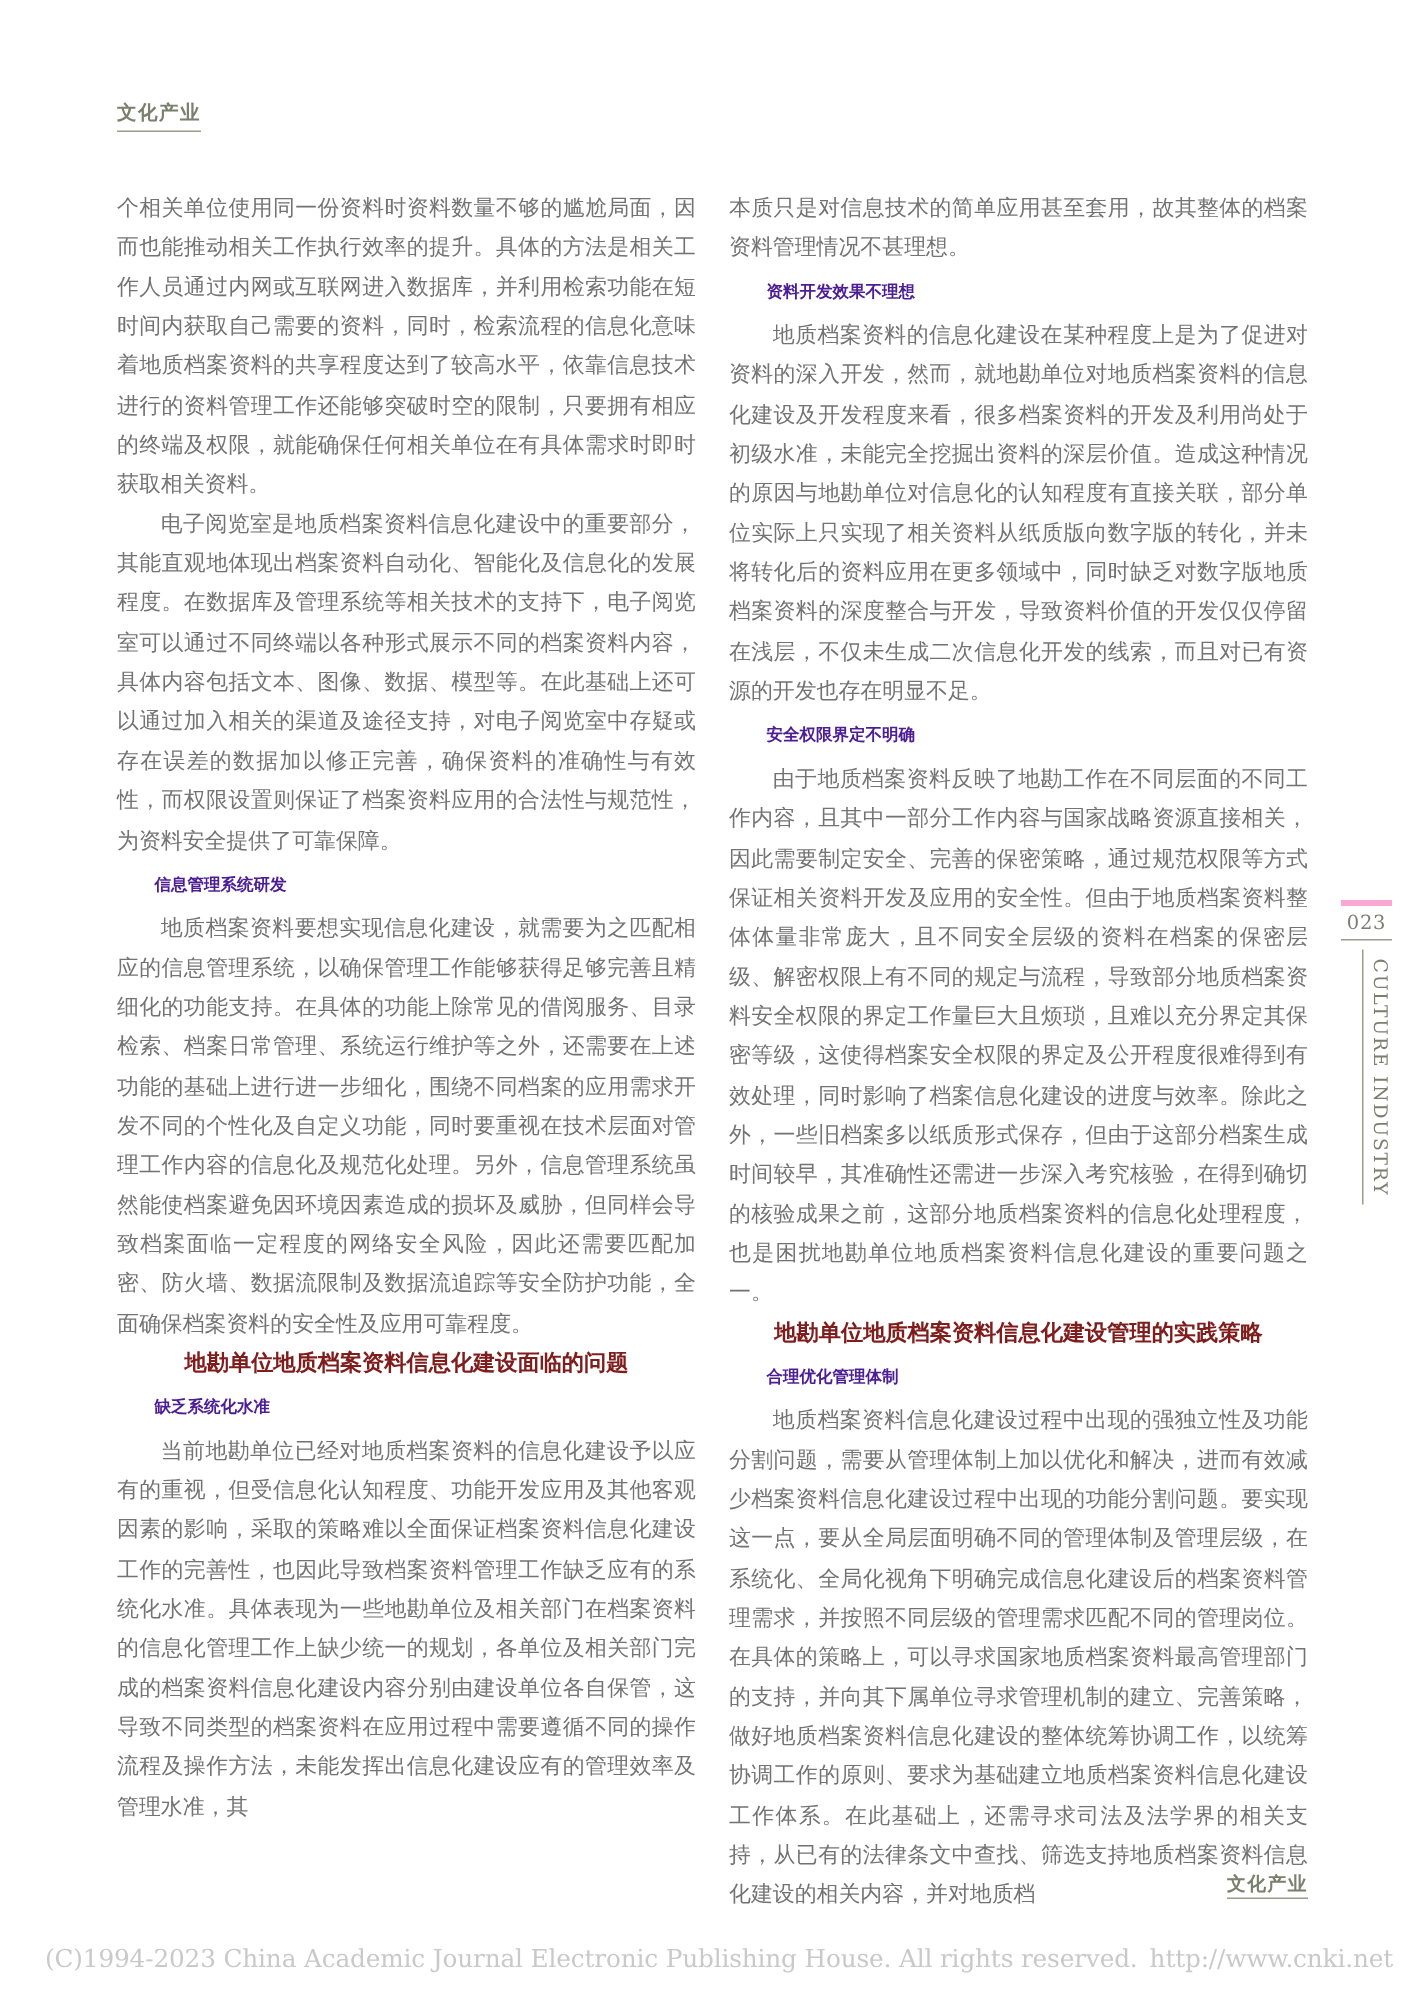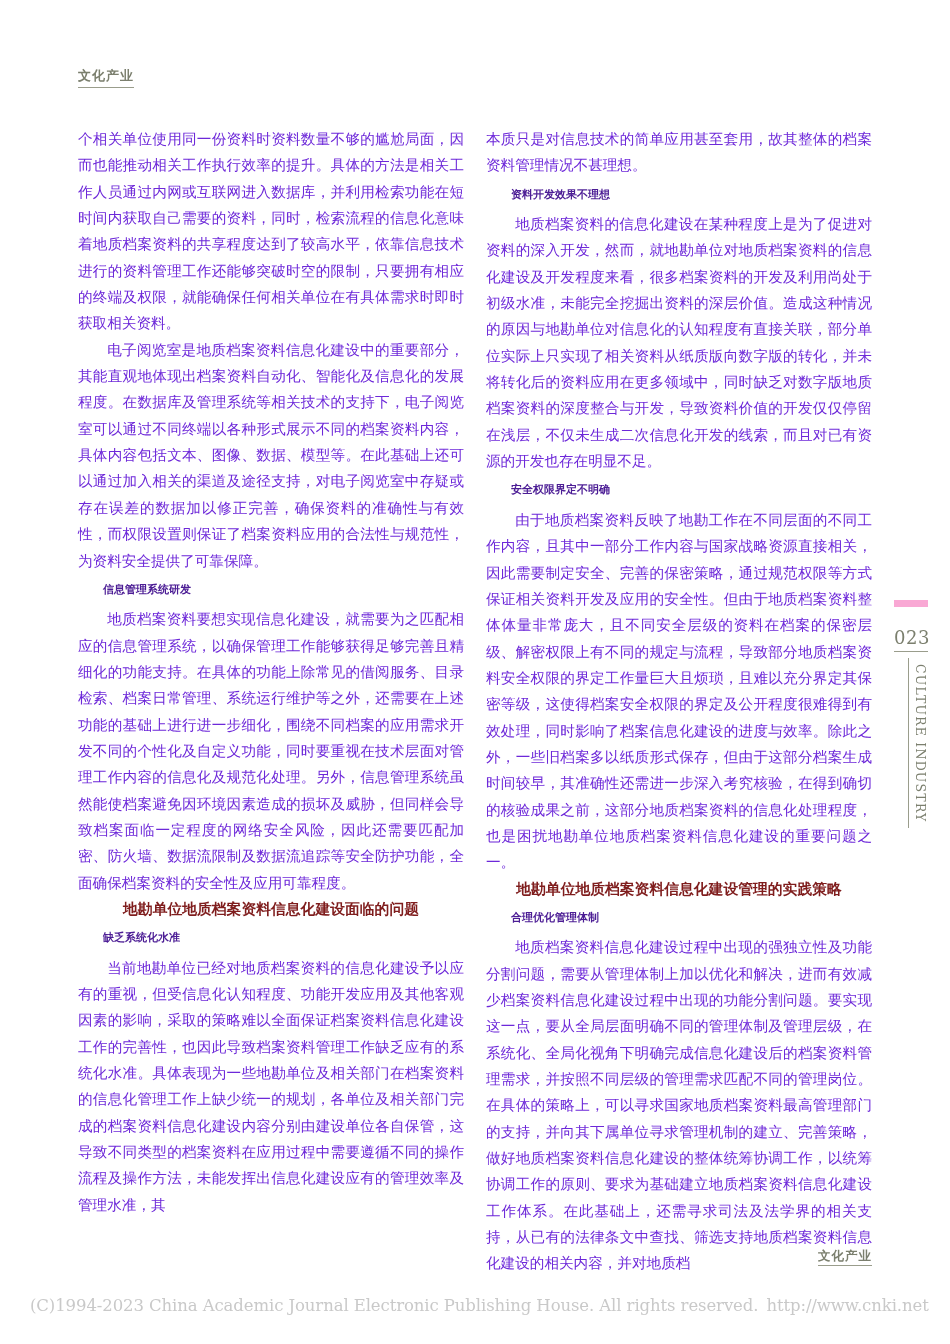--- a/index.html
+++ b/index.html
@@ -51,21 +51,21 @@
   }
 
   p.body-text {
     margin: 0;
     font-size: 14.6px;
     line-height: 26.35px;
     text-align: justify;
     text-justify: inter-ideograph;
     text-indent: 2em;
     font-family: "DejaVu Serif", "Liberation Serif", serif;
-    color: #6d28d9;
+    color: #737373;
   }
   p.body-text.cont {
     text-indent: 0;
   }
 
   h2.section-head {
     margin: 0;
     font-size: 14.8px;
     line-height: 26.35px;
     font-weight: bold;
@@ -87,26 +87,26 @@
   
   .side-marker {
     position: absolute;
     right: 22px;
     top: 600px;
     width: 34px;
     text-align: center;
     color: #7b7f6e;
   }
   .side-marker .pagenum {
-    font-size: 18px;
+    font-size: 13px;
     font-family: "DejaVu Serif", "Liberation Serif", serif;
     letter-spacing: 0.5px;
-    border-top: 7px solid #f9a8d4;
+    border-top: 4px solid #f9a8d4;
     border-bottom: 1px solid #9a9d8c;
-    padding: 21px 0 3px 0;
+    padding: 5px 0 3px 0;
     display: block;
     line-height: 1.1;
   }
   .side-marker .vertical-label {
     display: block;
     margin-top: 6px;
     writing-mode: vertical-rl;
     text-orientation: mixed;
     font-size: 12.5px;
     letter-spacing: 1.2px;

